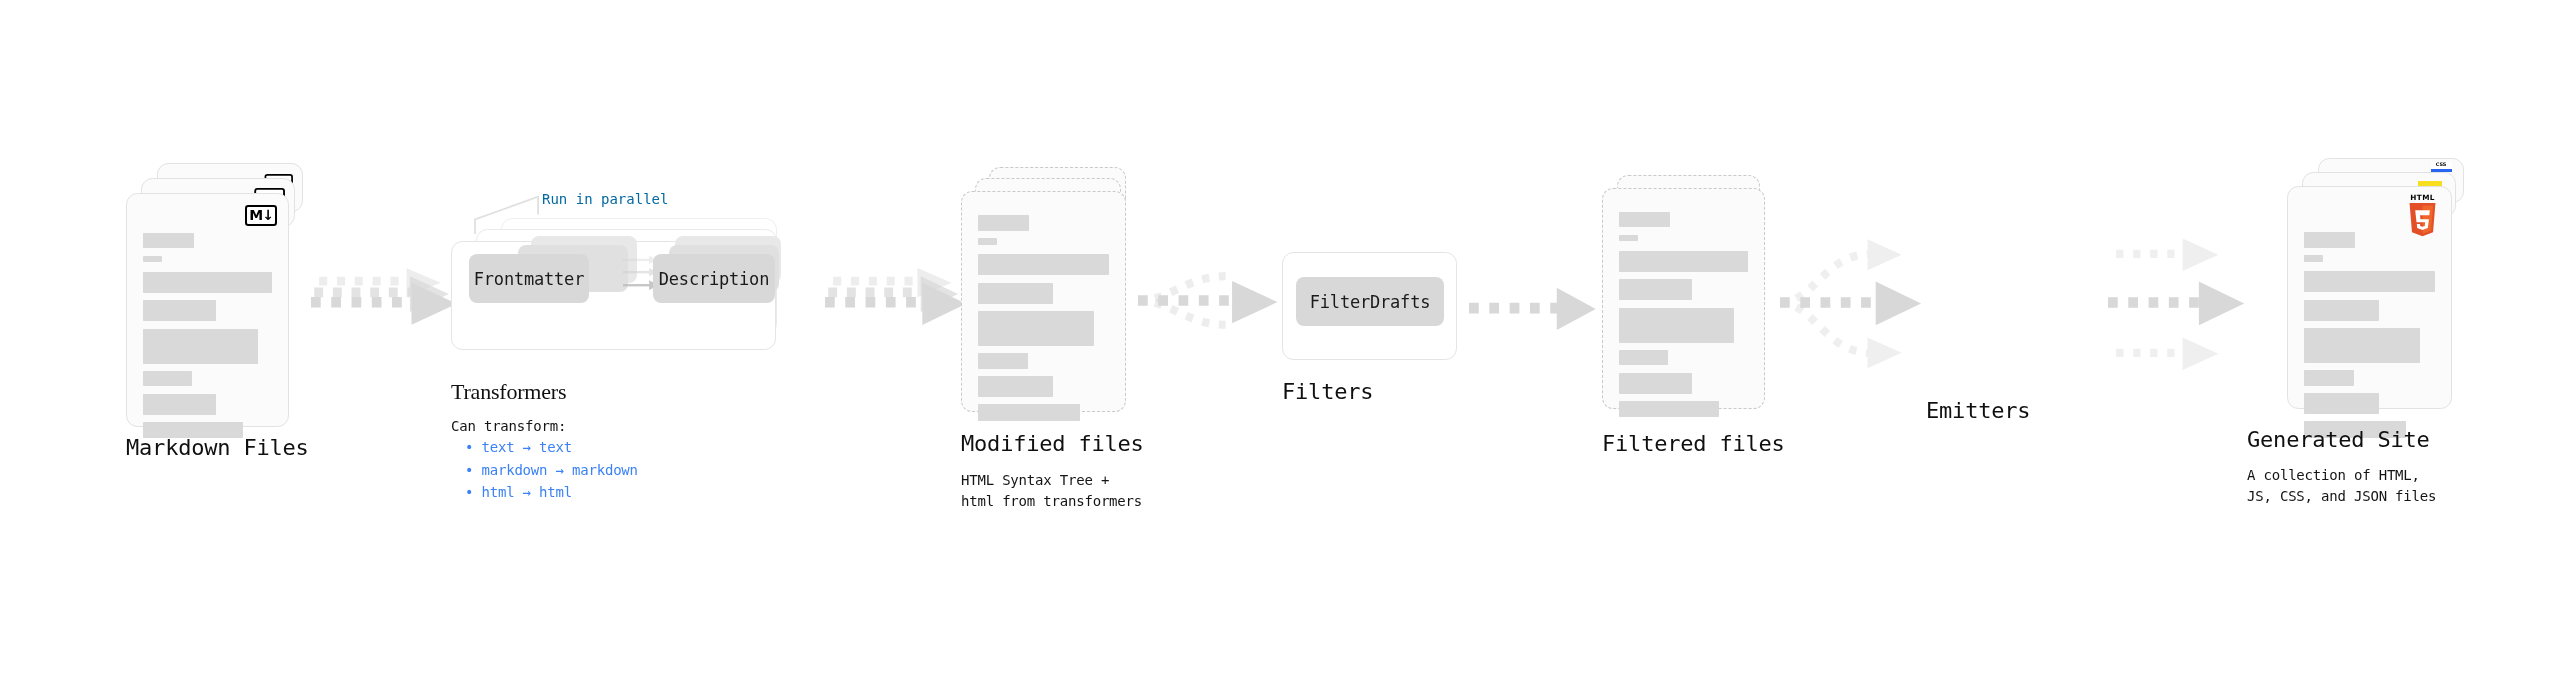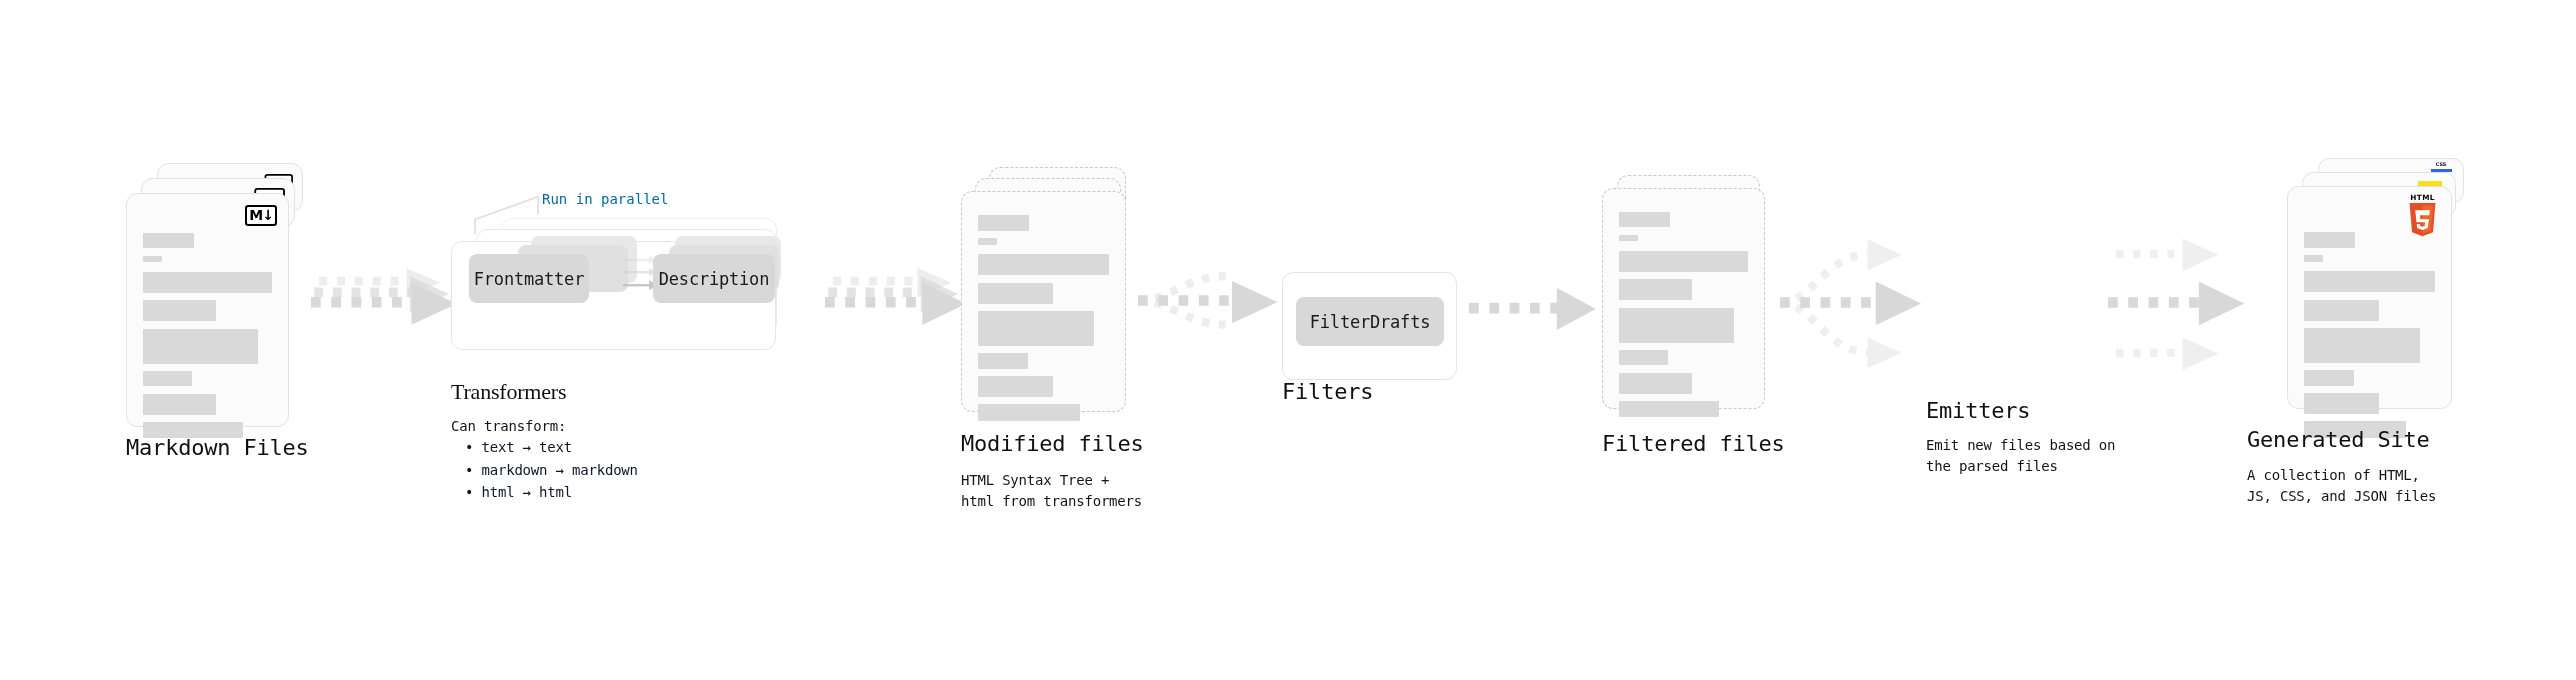--- a/index.html
+++ b/index.html
@@ -131,21 +131,21 @@
     position: absolute;
     font-family: "DejaVu Sans Mono", "Liberation Mono", monospace;
     font-size: 14px;
     color: #0369a1;
     white-space: nowrap;
   }
   .bullets {
     position: absolute;
     font-family: "DejaVu Sans Mono", "Liberation Mono", monospace;
     font-size: 14px;
-    color: #0f172a;
+    color: #3b82f6;
     line-height: 1.62;
     letter-spacing: -0.2px;
   }
   .bullets li { list-style: none; white-space: nowrap; }
   .bullets li::before { content: "\2022  "; }
 
   
   .arrow-svg { position: absolute; overflow: visible; }
 </style>
 </head>
@@ -289,21 +289,21 @@
     </g>
     <g opacity="0.45">
       <path d="M 0 40 C 40 40, 60 70, 108 70" fill="none" stroke="#d8d8d8" stroke-width="10" stroke-dasharray="9 12"></path>
     </g>
     <g opacity="1">
       <line x1="0" y1="40" x2="120" y2="40" stroke="#d8d8d8" stroke-width="13" stroke-dasharray="12 13"></line>
       <polygon points="116,16 172,42 116,68" fill="#d8d8d8"></polygon>
     </g>
   </svg>
 
-  <div class="node" style="left:1282px; top:252px;margin-top:20px;">
+  <div class="node" style="left:1282px; top:252px;">
     <div class="groupbox" style="position:relative; left:0; top:0; width:175px; height:108px;">
       <div class="pill" style="left:13px; top:24.4px; width:148px; height:49px;">FilterDrafts</div>
     </div>
   </div>
   <div class="title" style="left:1282px; top:379px;">Filters</div>
 
   <svg class="arrow-svg" style="left:1469px; top:286px;" width="130" height="45" viewBox="0 0 160 55">
     <line x1="0" y1="27" x2="112" y2="27" stroke="#d8d8d8" stroke-width="13" stroke-dasharray="12 13"></line>
     <polygon points="108,2 156,28 108,54" fill="#d8d8d8"></polygon>
   </svg>
@@ -336,22 +336,20 @@
       <path d="M 0 82 C 42 82, 55 144, 112 144" fill="none" stroke="#d8d8d8" stroke-width="10" stroke-dasharray="9 12"></path>
       <polygon points="108,125 150,144 108,163" fill="#d8d8d8"></polygon>
     </g>
     <g opacity="1">
       <line x1="0" y1="82" x2="122" y2="82" stroke="#d8d8d8" stroke-width="13" stroke-dasharray="12 13"></line>
       <polygon points="118,56 174,83 118,110" fill="#d8d8d8"></polygon>
     </g>
   </svg>
 
   <div class="title" style="left:1926px; top:398px;">Emitters</div>
-  <div class="caption" style="left:1926px; top:435px;">Emit new files based on
-the parsed files</div>
 
   <svg class="arrow-svg" style="left:2108px; top:236px;" width="146" height="134" viewBox="0 0 180 165">
     <g opacity="0.4">
       <line x1="10" y1="22" x2="96" y2="22" stroke="#d8d8d8" stroke-width="10" stroke-dasharray="9 12"></line>
       <polygon points="92,3 136,23 92,43" fill="#d8d8d8"></polygon>
     </g>
     <g opacity="0.4">
       <line x1="10" y1="144" x2="96" y2="144" stroke="#d8d8d8" stroke-width="10" stroke-dasharray="9 12"></line>
       <polygon points="92,125 136,145 92,165" fill="#d8d8d8"></polygon>
     </g>

